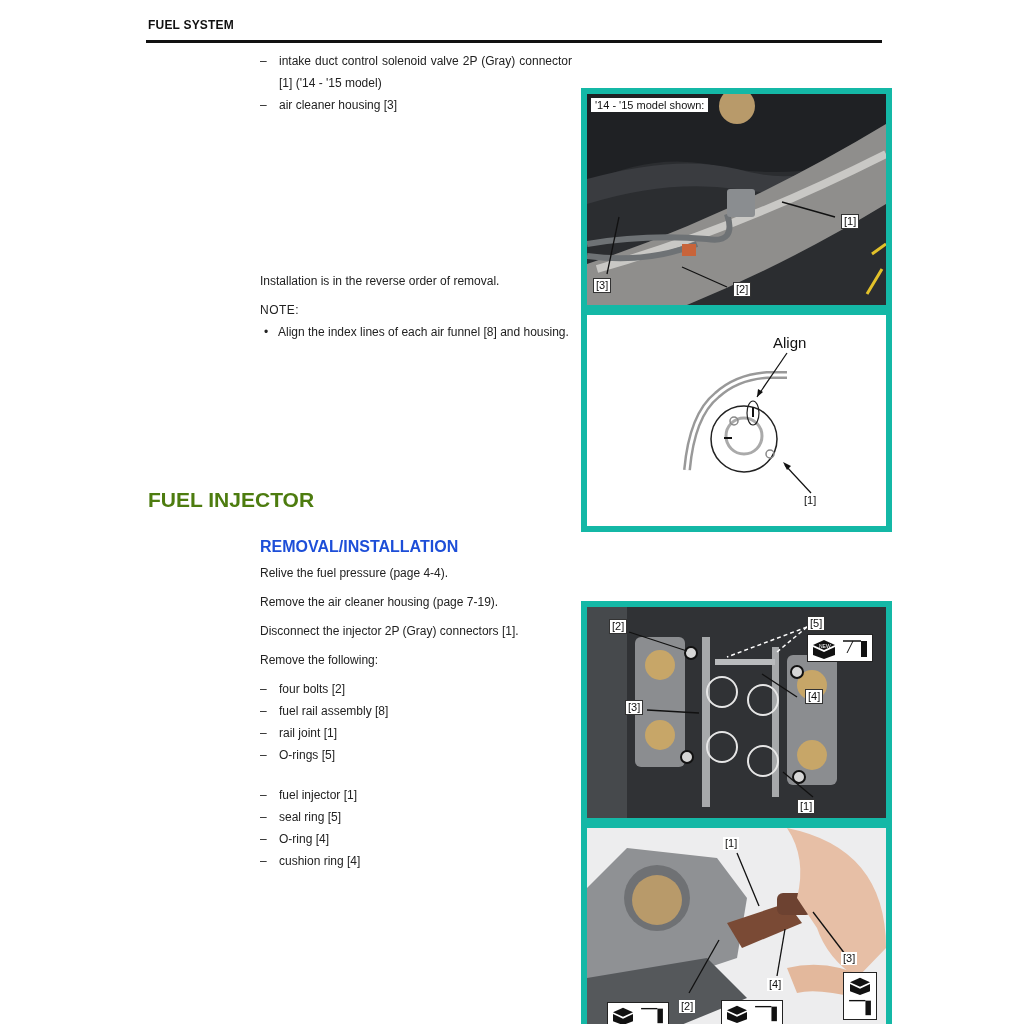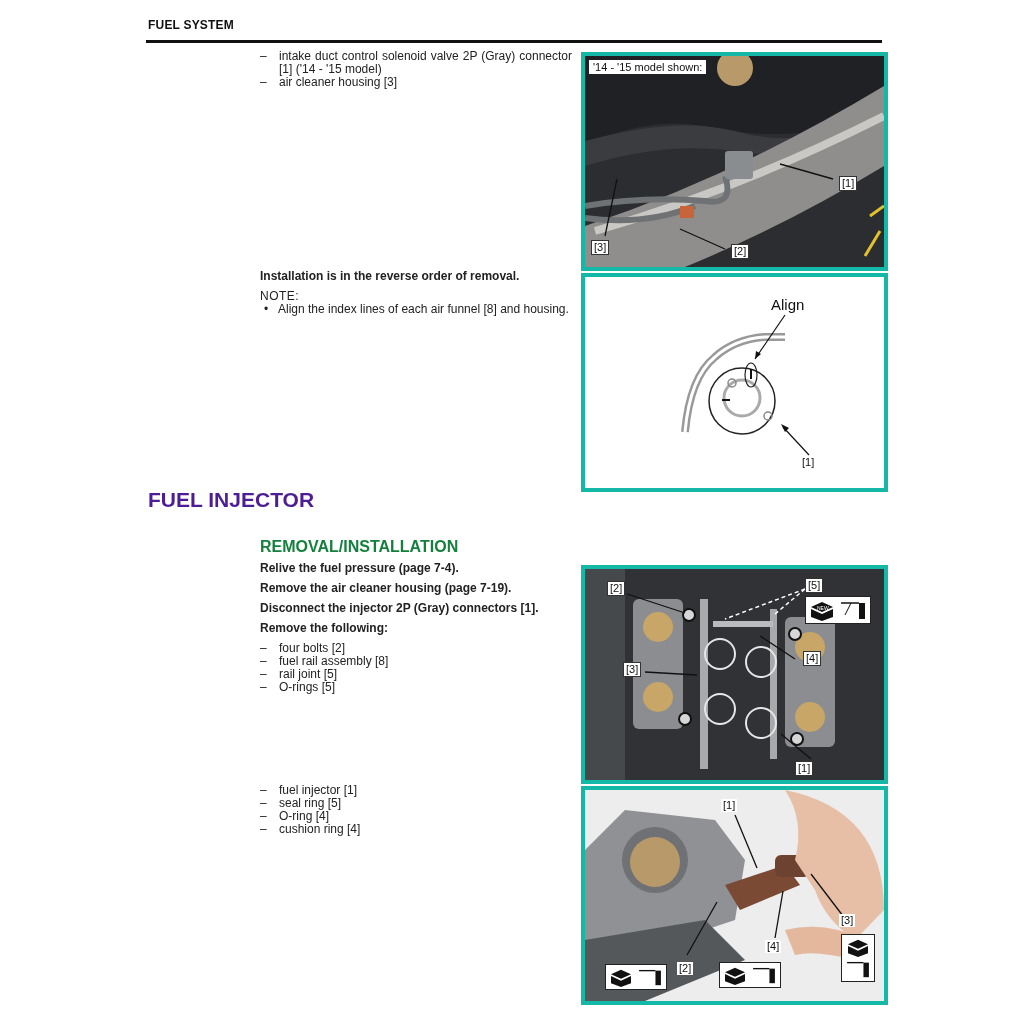--- a/index.html
+++ b/index.html
@@ -1,32 +1,32 @@
 <!DOCTYPE html>
 <html><head>
 <meta charset="utf-8">
 <style>
   html,body{margin:0;padding:0;background:#ffffff;}
   body{width:1024px;height:1024px;position:relative;overflow:hidden;font-family:"Liberation Sans",sans-serif;color:#1a1a1a;}
   .abs{position:absolute;}
   .section-header{left:148px;top:18px;font-size:12px;font-weight:bold;letter-spacing:0.2px;color:#111;}
   .header-rule{left:146px;top:40px;width:736px;height:3px;background:#111;}
-  .txt{font-size:12px;line-height:13px;color:#222;}
+  .txt{font-size:12px;line-height:22px;color:#222;}
   .dash-list{list-style:none;margin:0;padding:0;}
   .dash-list li{position:relative;padding-left:19px;}
   .dash-list li:before{content:"–";position:absolute;left:0;top:0;}
   .justify{text-align:justify;}
-  .para{margin:0 0 7px 0;font-weight:bold;}
+  .para{margin:0 0 7px 0;}
   .note-label{letter-spacing:0.5px;}
   .bullet-list{list-style:none;margin:0;padding:0;}
   .bullet-list li{position:relative;padding-left:18px;text-align:justify;}
   .bullet-list li:before{content:"•";position:absolute;left:4px;top:0;}
-  .h1{left:148px;top:488px;font-size:21px;font-weight:bold;color:#4c1d95;}
-  .h2{left:260px;top:538px;font-size:16px;font-weight:bold;color:#15803d;}
-  .figure{border:4px solid #14b8a6;overflow:hidden;background:#ffffff;}
+  .h1{left:148px;top:488px;font-size:21px;font-weight:bold;color:#4d7c0f;}
+  .h2{left:260px;top:538px;font-size:16px;font-weight:bold;color:#1d4ed8;}
+  .figure{border:6px solid #14b8a6;overflow:hidden;background:#ffffff;margin-top:36px;}
   .callout{position:absolute;background:#fff;border:1px solid #333;font-size:11px;padding:0 2px;line-height:13px;color:#111;}
   .fig-caption{position:absolute;left:4px;top:4px;background:#fff;font-size:11px;padding:1px 4px;color:#111;}
   .new-badge{position:absolute;background:#fff;border:1px solid #222;display:flex;align-items:center;gap:4px;padding:2px 3px;}
 </style>
 </head>
 <body>
 
 <div class="abs section-header">FUEL SYSTEM</div>
 <div class="abs header-rule"></div>
 
@@ -85,28 +85,28 @@
     <polygon points="196,147 204,151 200,155" fill="#111"></polygon>
   </svg>
   <span class="abs" style="left:186px;top:19px;font-size:15px;color:#111;">Align</span>
   <span class="abs" style="left:217px;top:179px;font-size:11px;color:#111;">[1]</span>
 </div>
 
 <div class="abs h1">FUEL INJECTOR</div>
 <div class="abs h2">REMOVAL/INSTALLATION</div>
 
 <div class="abs txt" style="left:260px;top:562px;width:312px;">
-  <p class="para">Relive the fuel pressure (page 7-4).</p>
+  <p class="para">Relive the fuel pressure (page 4-4).</p>
   <p class="para">Remove the air cleaner housing (page 7-19).</p>
   <p class="para">Disconnect the injector 2P (Gray) connectors [1].</p>
   <p class="para">Remove the following:</p>
   <ul class="dash-list">
     <li>four bolts [2]</li>
     <li>fuel rail assembly [8]</li>
-    <li>rail joint [5]</li>
+    <li>rail joint [1]</li>
     <li>O-rings [5]</li>
   </ul>
 </div>
 
 <div class="abs figure" style="left:581px;top:565px;width:299px;height:211px;background:#2e3033;">
   <svg width="299" height="211" viewBox="0 0 299 211">
     <rect width="299" height="211" fill="#303235"></rect>
     <rect x="48" y="30" width="50" height="130" rx="6" fill="#8b8d90"></rect>
     <rect x="200" y="48" width="50" height="130" rx="6" fill="#8b8d90"></rect>
     <circle cx="73" cy="58" r="15" fill="#c7a668"></circle>

